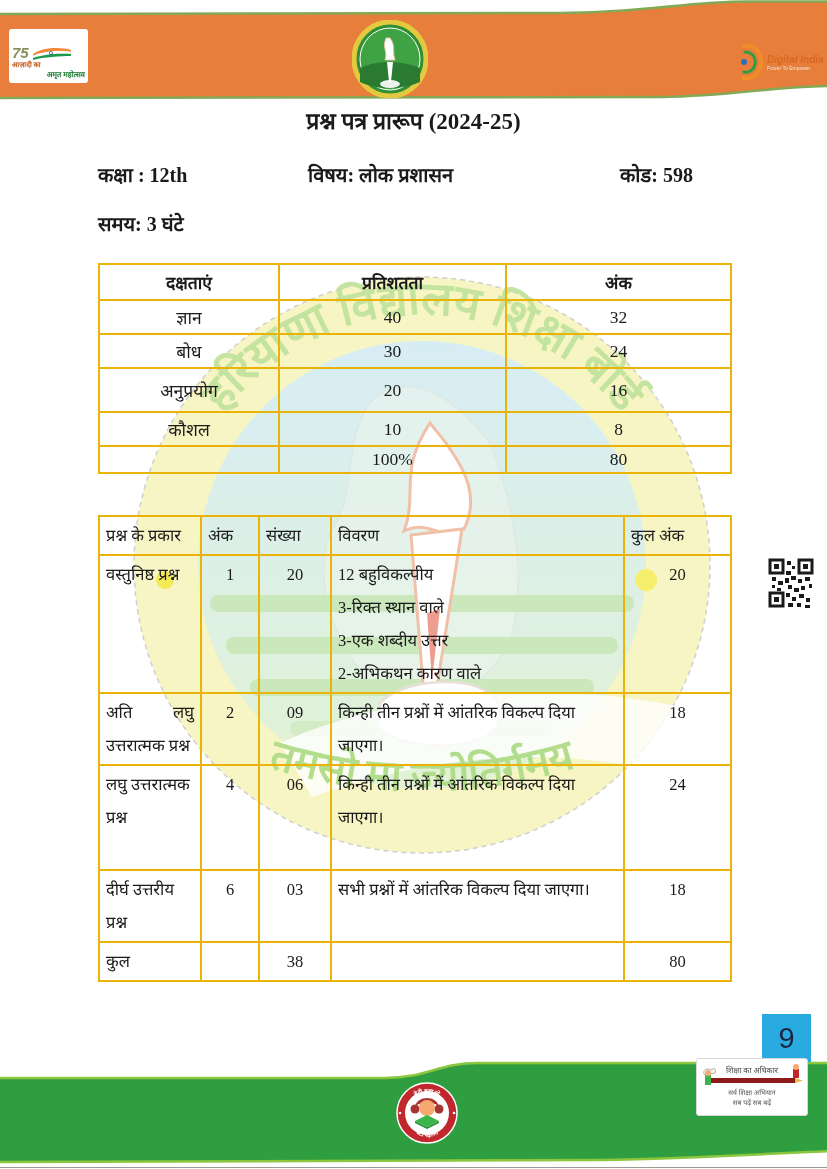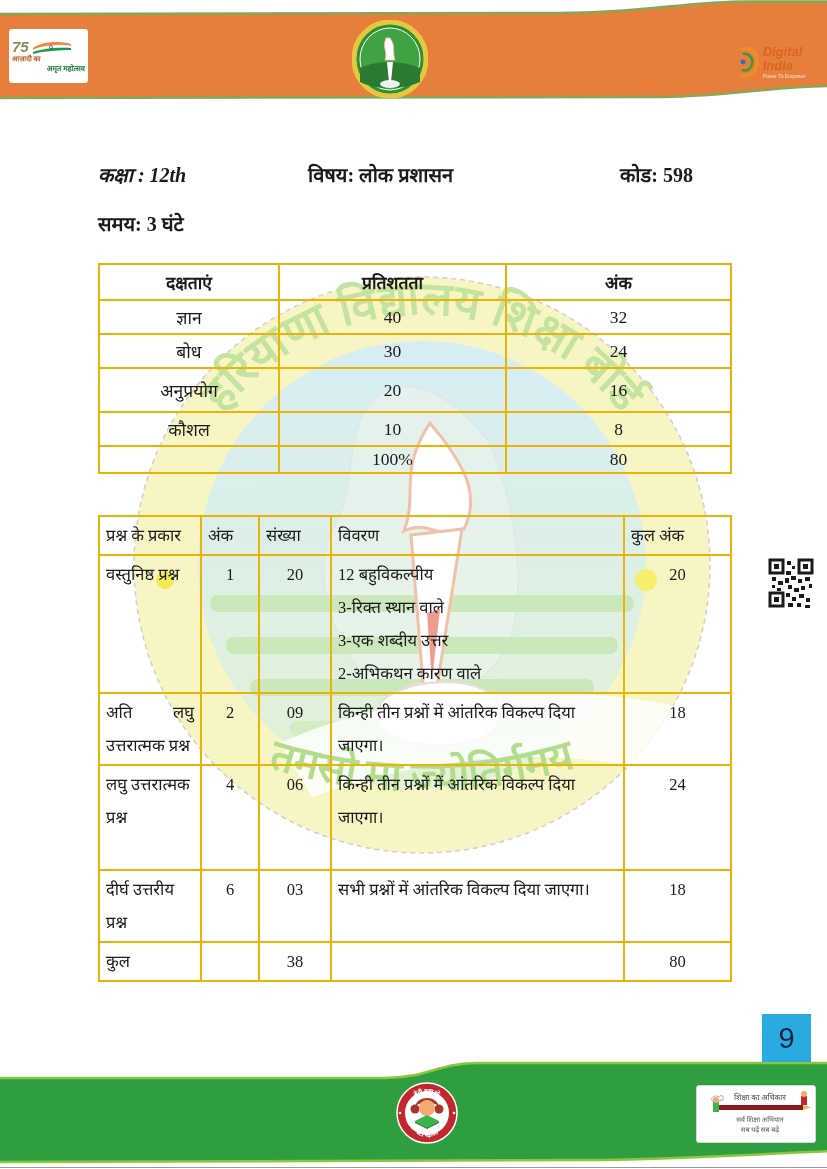--- a/index.html
+++ b/index.html
@@ -8,27 +8,27 @@
     font-family:"Liberation Serif","DejaVu Serif",serif;
     overflow:hidden; color:#1a1a1a;
   }
   .abs{position:absolute;}
 
   
   .band-svg{display:block;}
 
   
   .logo-box{background:#fff; border-radius:3px;}
-  .azadi-box{left:9px; top:29px; width:79px; height:54px; padding:10px 3px; box-sizing:border-box;}
+  .azadi-box{left:9px; top:29px; width:79px; height:54px; padding:16px 3px; box-sizing:border-box;}
   .azadi-75{font-family:"Liberation Sans",sans-serif; font-weight:bold; font-style:italic;
             font-size:15px; color:#8a8f5a; line-height:1;}
   .azadi-l1{font-size:7px; color:#c2571a; font-weight:bold; line-height:1.3;}
   .azadi-l2{font-size:7.5px; color:#1e7a32; font-weight:bold; line-height:1.2;text-align:right;}
   .digital-box{left:738px; top:38px; width:86px; height:48px; display:flex; align-items:center; gap:3px;}
-  .di-text1{font-family:"Liberation Sans",sans-serif; font-size:13px; font-weight:bold;
+  .di-text1{font-family:"Liberation Sans",sans-serif; font-size:10px; font-weight:bold;
             font-style:italic; color:#d4691e; line-height:1.1;}
   .di-text2{font-family:"Liberation Sans",sans-serif; font-size:5px; color:#efe3d6; line-height:1.2;}
 
   
   .title{left:0; top:104px; width:827px; text-align:center; font-size:23px; font-weight:bold;}
   .info-label{top:161px; font-size:20px; font-weight:bold; white-space:nowrap;}
   .time-label{left:98px; top:210px; font-size:20px; font-weight:bold;}
 
   
   table{border-collapse:collapse; table-layout:fixed; background:transparent;}
@@ -42,21 +42,21 @@
   .t2 th{font-weight:normal; text-align:left;}
   .t2 .c{text-align:center;}
 
   
   .pagenum{left:762px; top:1014px; width:49px; height:48px; background:#29abe2;
            display:flex; align-items:center; justify-content:center;
            font-family:"Liberation Sans",sans-serif; font-size:29px; color:#1c2340;}
 
   
   .swachh-box{left:8px; top:1101px; width:116px; height:52px;}
-  .rte-box{left:696px; top:1085px; width:110px; height:56px; border:1px solid #d8d8d8;padding-left:8px;}
+  .rte-box{left:696px; top:1058px; width:110px; height:56px; border:1px solid #d8d8d8;}
 
   .z0{z-index:0;} .z1{z-index:1;} .z2{z-index:2;} .z3{z-index:3;} .z4{z-index:4;}
 </style>
 </head>
 <body>
 
 <div class="page">
 
   <svg class="abs z0" style="left:130px; top:273px;" width="584" height="584" viewBox="0 0 584 584">
     <defs>
@@ -126,21 +126,22 @@
       <path d="M6,4 C18,2 24,12 23,22 C22,32 14,38 5,36" fill="none" stroke="#f28c28" stroke-width="4" stroke-linecap="round"></path>
       <path d="M7,10 C14,10 18,15 17,22 C16,28 11,31 6,30" fill="none" stroke="#2e9e41" stroke-width="3" stroke-linecap="round"></path>
       <circle cx="6" cy="20" r="3" fill="#2d6fb8"></circle>
     </svg>
     <div>
       <div class="di-text1">Digital India</div>
       <div class="di-text2">Power To Empower</div>
     </div>
   </div>
 
-  <div class="abs z2 info-label" style="left:98px;font-style:italic;">कक्षा : 12th</div>
+  <div class="abs z2 title">प्रश्न पत्र प्रारूप (2024-25)</div>
+  <div class="abs z2 info-label" style="left:98px;">कक्षा : 12th</div>
   <div class="abs z2 info-label" style="left:308px;">विषय: लोक  प्रशासन</div>
   <div class="abs z2 info-label" style="left:620px;">कोड: 598</div>
   <div class="abs z2 time-label">समय: 3 घंटे</div>
 
   <table class="abs z2 t1">
     <colgroup>
         <col style="width:180px">
         <col style="width:227px">
         <col style="width:225px">
       </colgroup>

